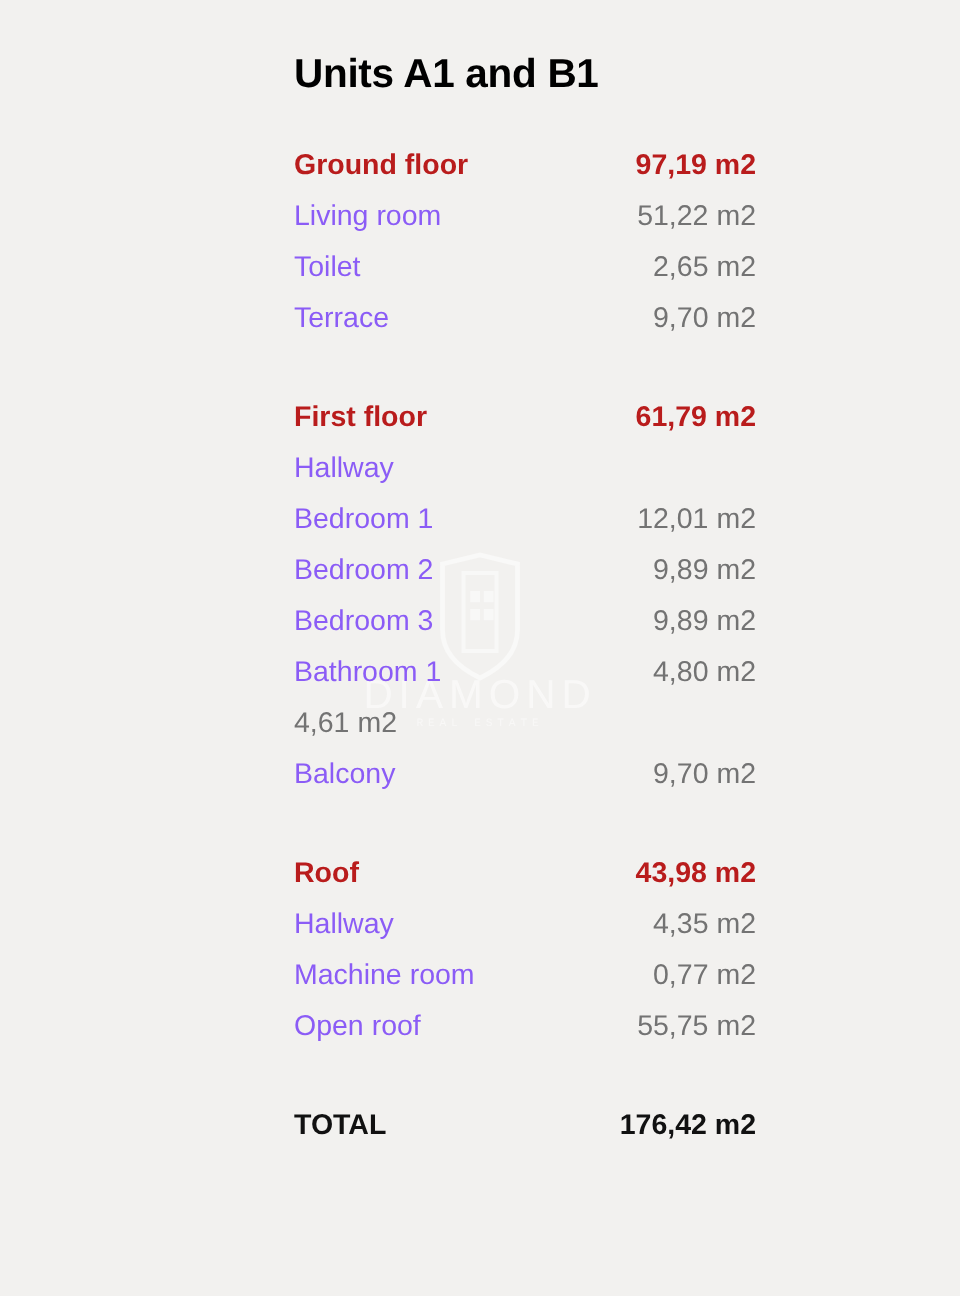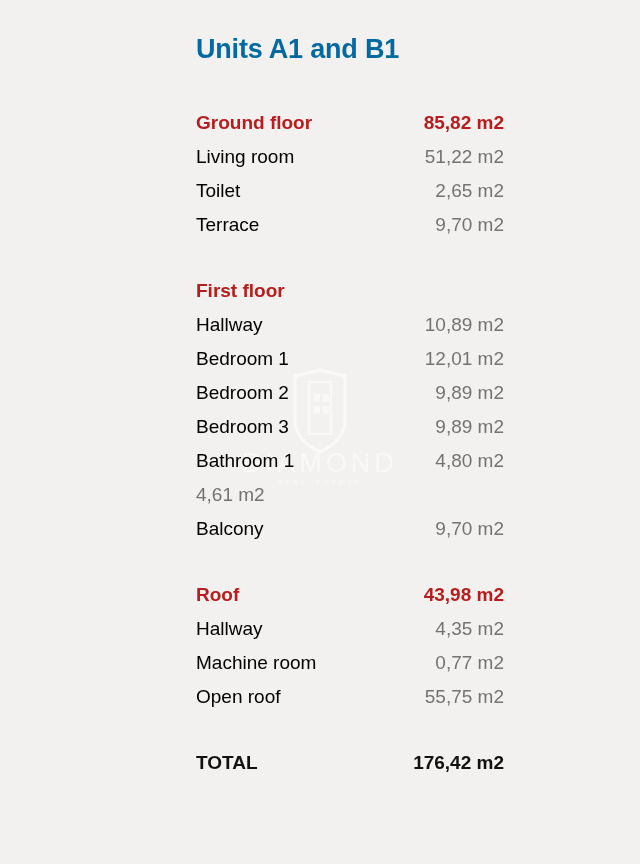--- a/index.html
+++ b/index.html
@@ -70,22 +70,22 @@
     left: 196px;
     top: 32px;
     width: 308px;
   }
 
   #page-title {
     font-size: 27px;
     font-weight: bold;
     letter-spacing: -0.2px;
     line-height: 34px;
-    margin: 0 0 40px 0;
-    color: #0369a1;
+    margin: 0 0 28px 0;
+    color: #000000;
     white-space: nowrap;
   }
 
   .group {
     margin-bottom: 32px;
   }
   .group:last-child {
     margin-bottom: 0;
   }
 
@@ -93,21 +93,21 @@
     display: flex;
     justify-content: space-between;
     align-items: baseline;
     height: 34px;
     line-height: 34px;
     white-space: nowrap;
   }
 
   .row .label {
     font-size: 19px;
-    color: #000000;
+    color: #8b5cf6;
     font-weight: normal;
   }
   .row .value {
     font-size: 19px;
     color: #737373;
     font-weight: normal;
     text-align: right;
   }
 
   .row.head .label,
@@ -142,43 +142,43 @@
     <div class="wm-sub">REAL ESTATE</div>
   </div>
 
   <div id="content">
 
     <h1 id="page-title">Units A1 and B1</h1>
 
     <div class="group">
       <div class="row head">
         <span class="label">Ground floor</span>
-        <span class="value">85,82 m2</span>
+        <span class="value">97,19 m2</span>
       </div>
       <div class="row">
         <span class="label">Living room</span>
         <span class="value">51,22 m2</span>
       </div>
       <div class="row">
         <span class="label">Toilet</span>
         <span class="value">2,65 m2</span>
       </div>
       <div class="row">
         <span class="label">Terrace</span>
         <span class="value">9,70 m2</span>
       </div>
     </div>
 
     <div class="group">
       <div class="row head">
         <span class="label">First floor</span>
+        <span class="value">61,79 m2</span>
       </div>
       <div class="row">
         <span class="label">Hallway</span>
-        <span class="value">10,89 m2</span>
       </div>
       <div class="row">
         <span class="label">Bedroom 1</span>
         <span class="value">12,01 m2</span>
       </div>
       <div class="row">
         <span class="label">Bedroom 2</span>
         <span class="value">9,89 m2</span>
       </div>
       <div class="row">

